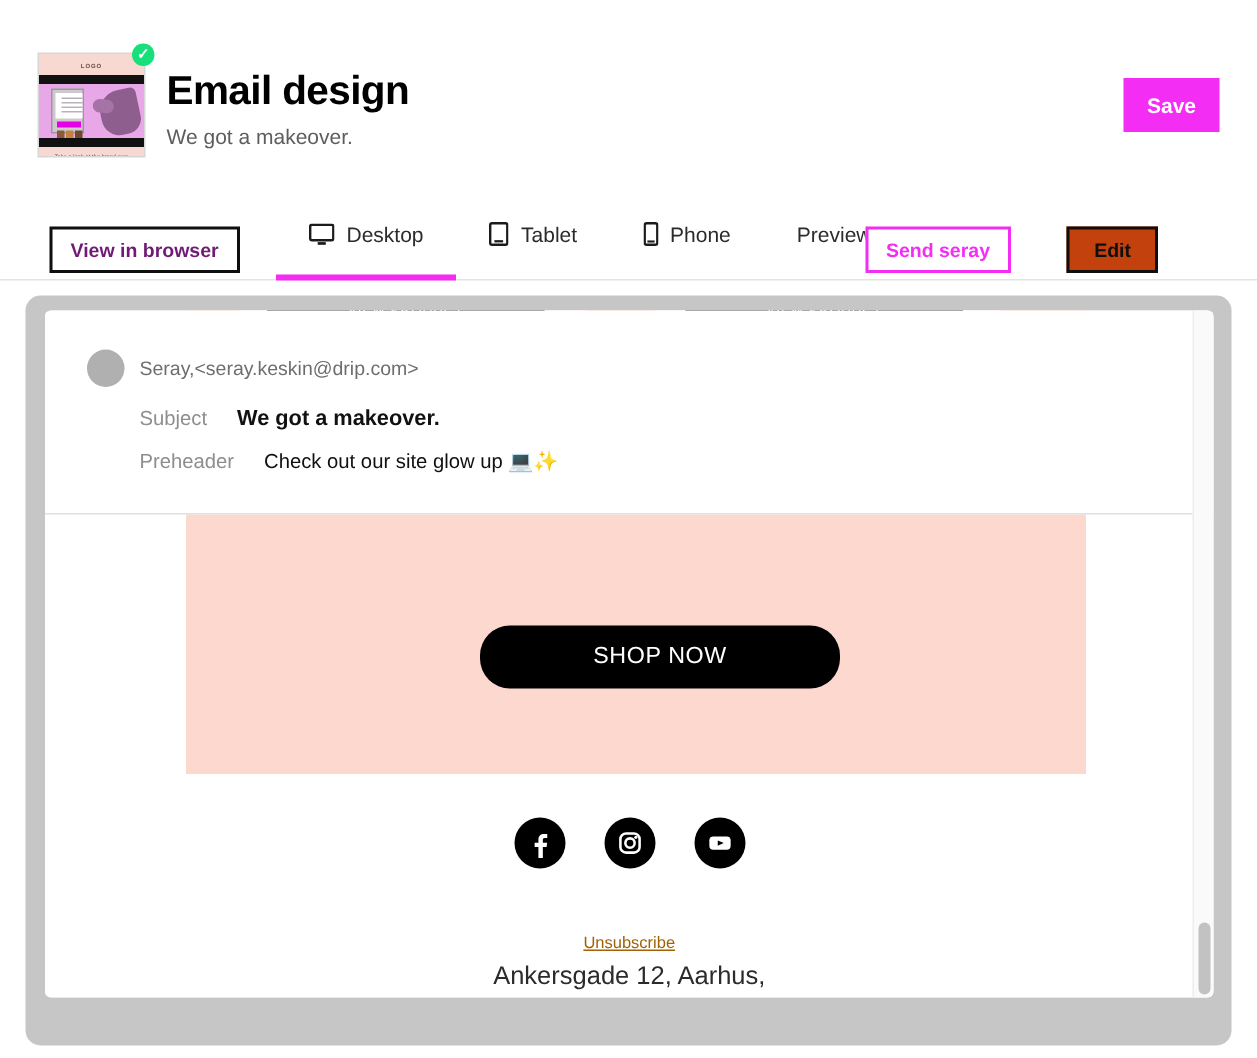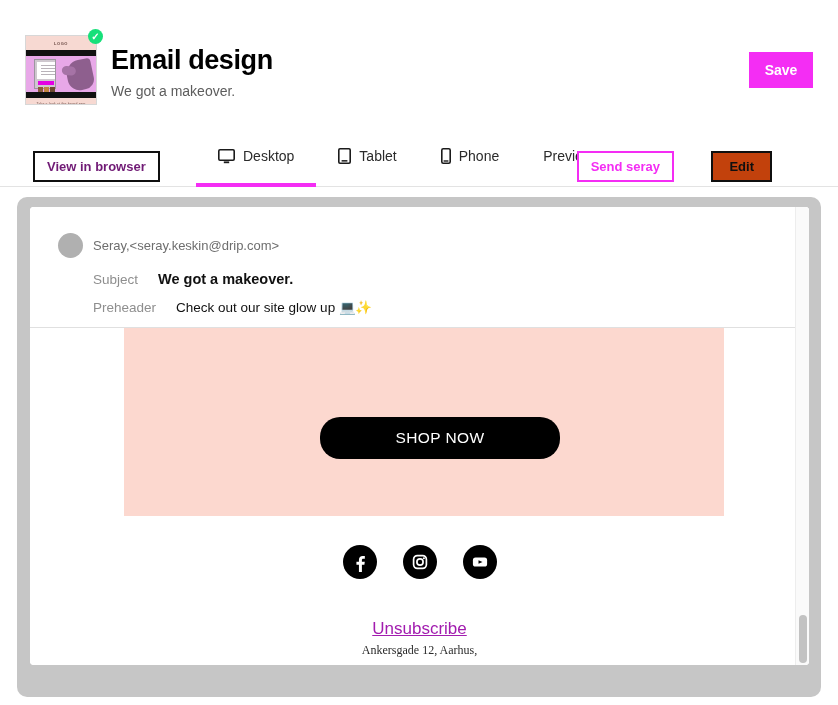--- a/index.html
+++ b/index.html
@@ -100,21 +100,21 @@
   }
   .view-browser-btn {
     position: absolute; left: 33px; top: 151px;
     padding: 6px 12px;
     border: 2px solid #0f0f0f; background: #ffffff;
     font-size: 13px; font-weight: 700; color: #701a75;
     font-family: "Liberation Sans", sans-serif;
     cursor: pointer;
   }
   .device-tabs {
-    position: absolute; left: 196px; top: 125px;
+    position: absolute; left: 184px; top: 125px;
     height: 62px; display: flex; align-items: center; gap: 0;
   }
   .device-tab {
     height: 62px; display: flex; align-items: center; gap: 8px;
     padding: 0 22px; cursor: pointer; position: relative;
     font-size: 14px; color: #2b2b2b;
   }
   .device-tab.active { font-weight: 400; }
   .device-tab.active:after {
     content: ""; position: absolute; left: 0; right: 0; bottom: 0;
@@ -146,21 +146,21 @@
     padding: 10px 12px 32px 13px;
     overflow: hidden;
   }
   .preview-inner {
     position: relative; width: 779px; height: 458px;
     background: #ffffff; border-radius: 4px; overflow: hidden;
   }
 
   
   .email-meta {
-    position: absolute; left: 0; top: 0; width: 779px; height: 121px;
+    position: absolute; left: 0; top: 0; width: 779px; height: 136px;
     background: #ffffff; border-bottom: 1px solid #e0e0e0;
     z-index: 5;
     text-decoration: underline;
   }
   .avatar {
     position: absolute; left: 28px; top: 26px;
     width: 25px; height: 25px; border-radius: 50%; background: #b0b0b0;
   }
   .sender {
     position: absolute; left: 63px; top: 31px;
@@ -211,26 +211,26 @@
   }
   .soc {
     width: 34px; height: 34px; border-radius: 50%; background: #000000;
     display: flex; align-items: center; justify-content: center;
     cursor: pointer;
   }
   .footer-links {
     position: absolute; left: 0; top: 412px; width: 779px; text-align: center;
   }
   .unsub {
-    font-size: 17px; color: #a21caf; text-decoration: underline; cursor: pointer;
+    font-size: 11px; color: #a16207; text-decoration: underline; cursor: pointer;
     font-family: "Liberation Sans", sans-serif;
   }
   .address {
-    font-size: 12px; color: #2b2b2b; margin-top: 4px;
-    font-family: Liberation Serif, serif;
+    font-size: 17px; color: #2b2b2b; margin-top: 4px;
+    font-family: Liberation Sans, sans-serif;
   }
 
   
   .scroll-track {
     position: absolute; right: 0; top: 0; width: 14px; height: 458px;
     background: #fafafa; border-left: 1px solid #ededed; z-index: 6;
   }
   .scroll-thumb {
     position: absolute; left: 3px; top: 408px; width: 8px; height: 48px;
     background: #c2c2c2; border-radius: 4px; cursor: pointer;

